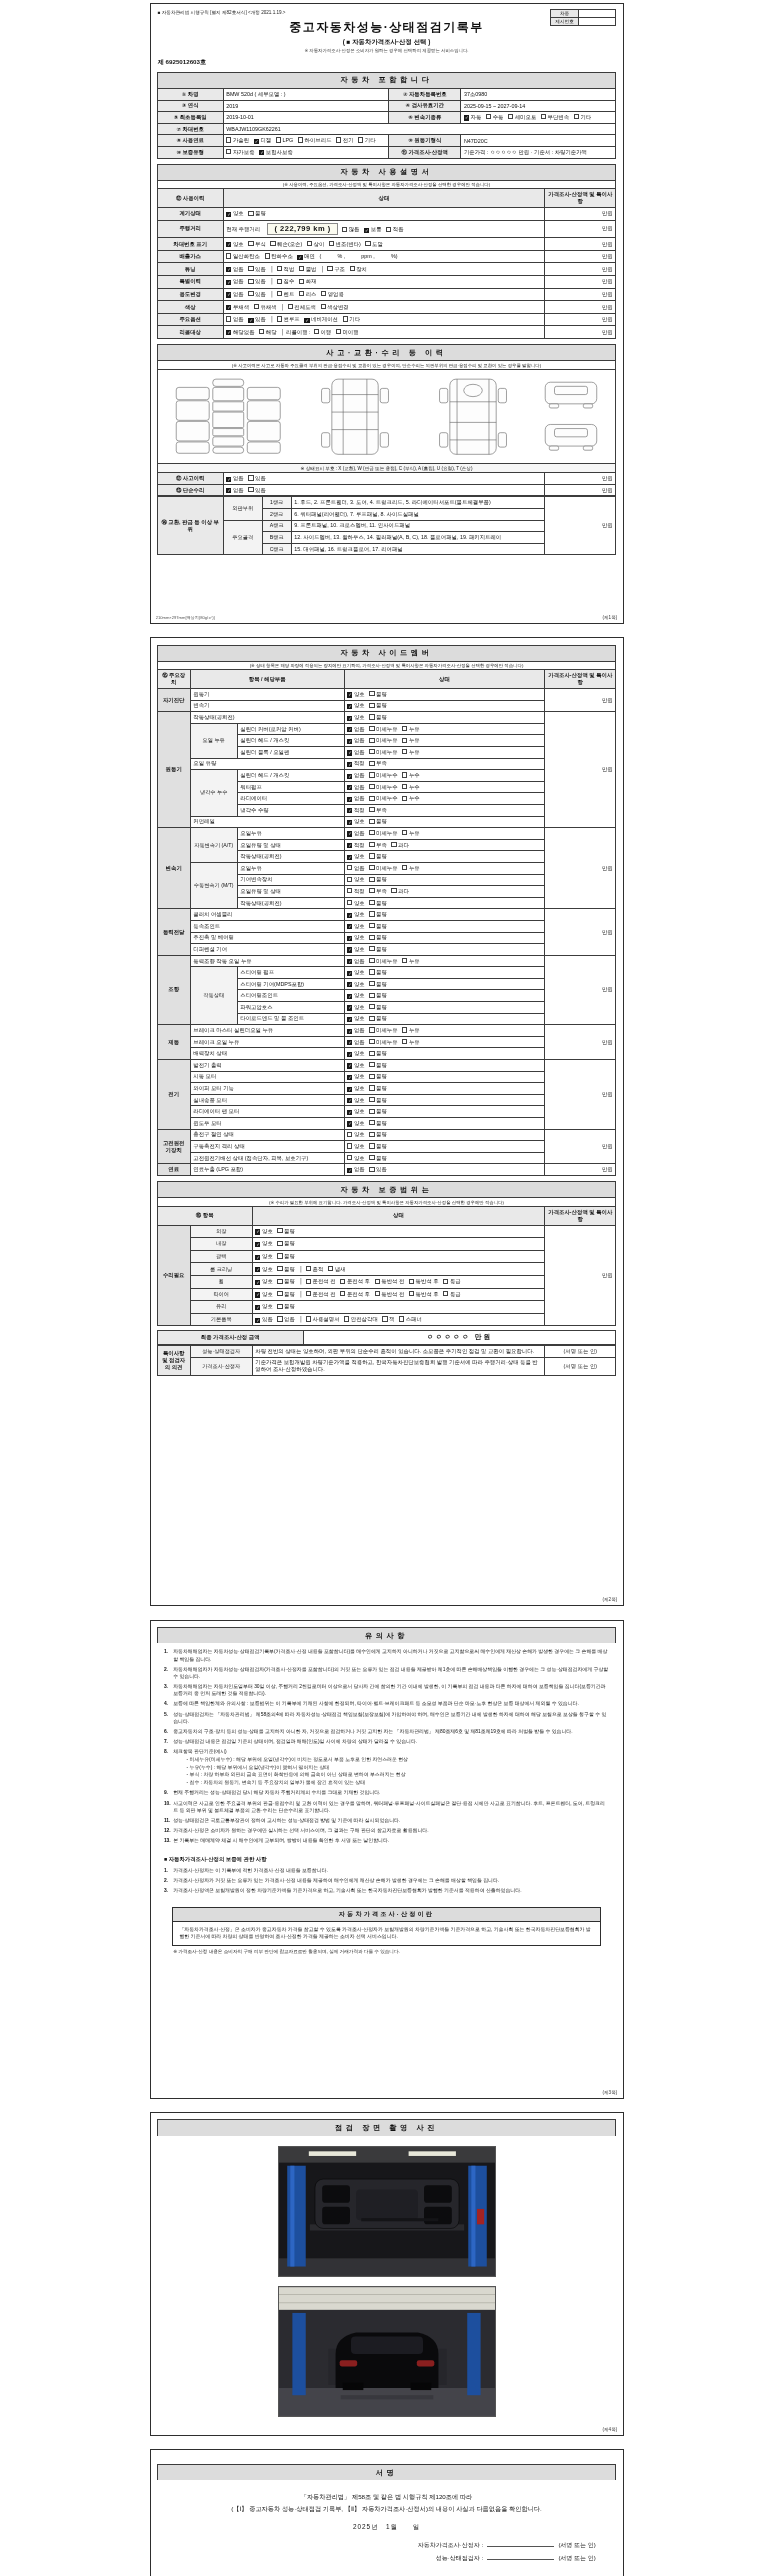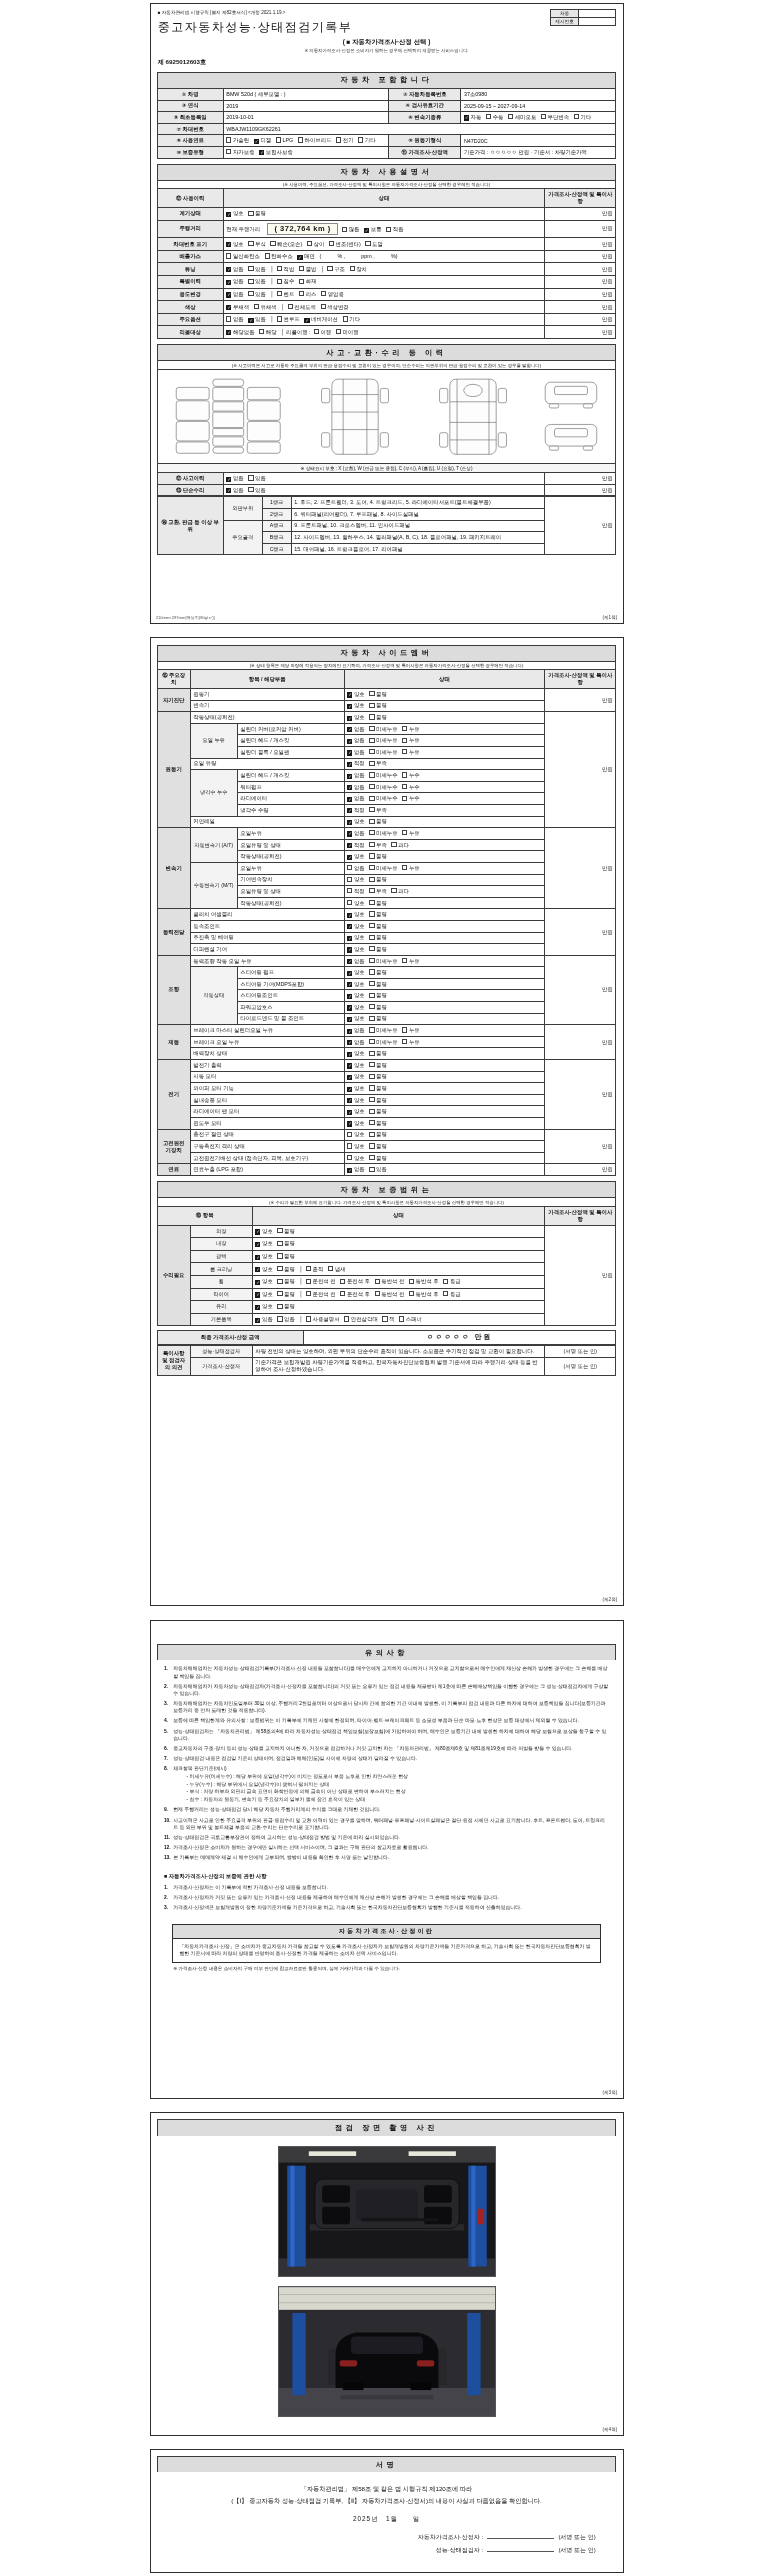--- a/index.html
+++ b/index.html
@@ -9,21 +9,21 @@
       padding:5.2px 6.2px 13.4px;position:relative}
 .pfoot{position:absolute;bottom:3.1px;right:5.2px;font-size:4.6px;color:#333}
 .pspec{position:absolute;bottom:3.1px;left:5.2px;font-size:4.1px;color:#555}
 
 
 .hdr{position:relative;padding:1px 1px 0}
 .ref{font-size:4.6px;color:#222}
 .corner{position:absolute;right:0;top:0;border-collapse:collapse;font-size:4.6px}
 .corner th{background:#e7e7e7;border:0.5px solid #3c3c3c;padding:1px 4.6px;font-weight:normal}
 .corner td{border:0.5px solid #3c3c3c;min-width:37px;padding:1px 4.6px}
-h1{font-size:12px;letter-spacing:1.5px;margin-top:4.1px;font-weight:normal}
+h1{text-align:center;font-size:12px;letter-spacing:1.5px;margin-top:4.1px;font-weight:bold}
 .subt{text-align:center;font-size:6.4px;font-weight:bold;margin-top:2.1px}
 .subn{text-align:center;font-size:4.4px;margin-top:1px;color:#333}
 .docno{font-size:6.2px;font-weight:bold;margin:4.1px 0 1.5px}
 
 
 .secbar{border:0.5px solid #3c3c3c;border-bottom:none;background:#dcdcdc;text-align:center;
         font-weight:bold;font-size:7.2px;letter-spacing:3.6px;padding:2.6px 0;margin-top:5.2px}
 .secnote{border:0.5px solid #3c3c3c;border-bottom:none;background:#fff;font-size:4.4px;
          text-align:center;padding:1.3px 2.1px;color:#222}
 
@@ -164,21 +164,21 @@
         <tr>
           <th>계기상태</th>
           <td class="st">
             <div class="ln"><span class="opt"><span class="bx on">✓</span><span>양호</span></span><span class="opt"><span class="bx"></span><span>불량</span></span></div>
           </td>
           <td class="pc">만원</td>
         </tr>
         <tr>
           <th>주행거리</th>
           <td class="st">
-            <div class="ln"><span class="seg">현재 주행거리</span><span class="odo">( 372,764 km )</span><span class="opt"><span class="bx"></span><span>많음</span></span><span class="opt"><span class="bx on">✓</span><span>보통</span></span><span class="opt"><span class="bx"></span><span>적음</span></span></div>
+            <div class="ln"><span class="seg">현재 주행거리</span><span class="odo">( 222,799 km )</span><span class="opt"><span class="bx"></span><span>많음</span></span><span class="opt"><span class="bx on">✓</span><span>보통</span></span><span class="opt"><span class="bx"></span><span>적음</span></span></div>
           </td>
           <td class="pc">만원</td>
         </tr>
         <tr>
           <th>차대번호 표기</th>
           <td class="st">
             <div class="ln"><span class="opt"><span class="bx on">✓</span><span>양호</span></span><span class="opt"><span class="bx"></span><span>부식</span></span><span class="opt"><span class="bx"></span><span>훼손(오손)</span></span><span class="opt"><span class="bx"></span><span>상이</span></span><span class="opt"><span class="bx"></span><span>변조(변타)</span></span><span class="opt"><span class="bx"></span><span>도말</span></span></div>
           </td>
           <td class="pc">만원</td>
         </tr>
@@ -669,21 +669,21 @@
         <td>기준가격은 보험개발원 차량기준가액을 적용하고, 한국자동차진단보증협회 발행 기준서에 따라 주행거리·상태 등을 반영하여 조사·산정하였습니다.</td>
         <td class="pc" style="text-align:center">(서명 또는 인)</td>
       </tr>
     </tbody>
   </table>
 
   <div class="pfoot">(제2쪽)</div>
 </div>
 
 <div class="page" style="min-height:479px">
-  <div class="secbar" style="margin-top:18px">유의사항</div>
+  <div class="secbar" style="margin-top:1px">유의사항</div>
   <div class="notices" id="noticeList">
       <div class="nitem">
         <span class="nno">1.</span>
         <span>자동차매매업자는 자동차성능·상태점검기록부(가격조사·산정 내용을 포함합니다)를 매수인에게 고지하지 아니하거나 거짓으로 고지함으로써 매수인에게 재산상 손해가 발생한 경우에는 그 손해를 배상할 책임을 집니다.</span>
       </div>
       <div class="nitem">
         <span class="nno">2.</span>
         <span>자동차매매업자가 자동차성능·상태점검자(가격조사·산정자를 포함합니다)의 거짓 또는 오류가 있는 점검 내용을 제공받아 제1호에 따른 손해배상책임을 이행한 경우에는 그 성능·상태점검자에게 구상할 수 있습니다.</span>
       </div>
       <div class="nitem">
@@ -799,21 +799,21 @@
         <rect x="124" y="186" width="40" height="14" fill="#060607"></rect>
         <rect x="256" y="186" width="40" height="14" fill="#060607"></rect>
         <rect x="120" y="210" width="180" height="8" fill="#38383e"></rect>
       </svg>
     </div>
   </div>
   <div class="pfoot">(제4쪽)</div>
 </div>
 
 <div class="page" style="min-height:103px;margin-bottom:0">
-  <div class="secbar" style="margin-top:1px">서명</div>
+  <div class="secbar" style="margin-top:9px">서명</div>
   <div class="signbody">
     <div>「자동차관리법」 제58조 및 같은 법 시행규칙 제120조에 따라</div>
     <div>(【Ⅰ】 중고자동차 성능·상태점검 기록부, 【Ⅱ】 자동차가격조사·산정서)의 내용이 사실과 다름없음을 확인합니다.</div>
     <div class="signdate">2025년　1월　　일</div>
   </div>
   <div class="signers">
     <div class="srow">
       <span>자동차가격조사·산정자 :</span><span class="sline"></span><span>(서명 또는 인)</span>
     </div>
     <div class="srow">

